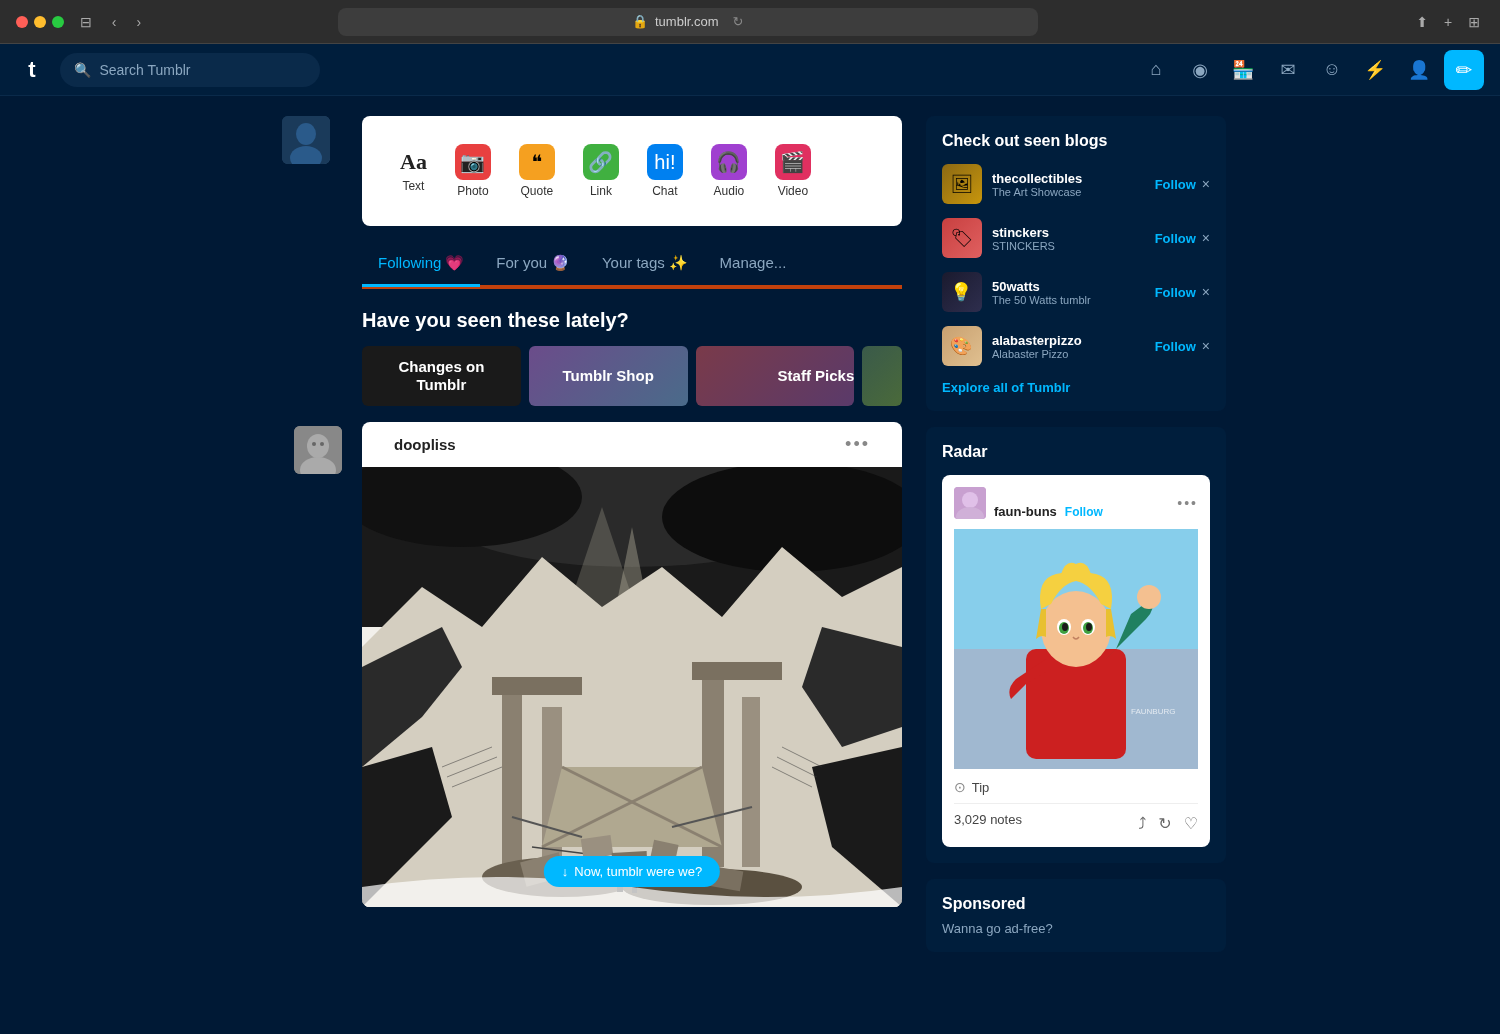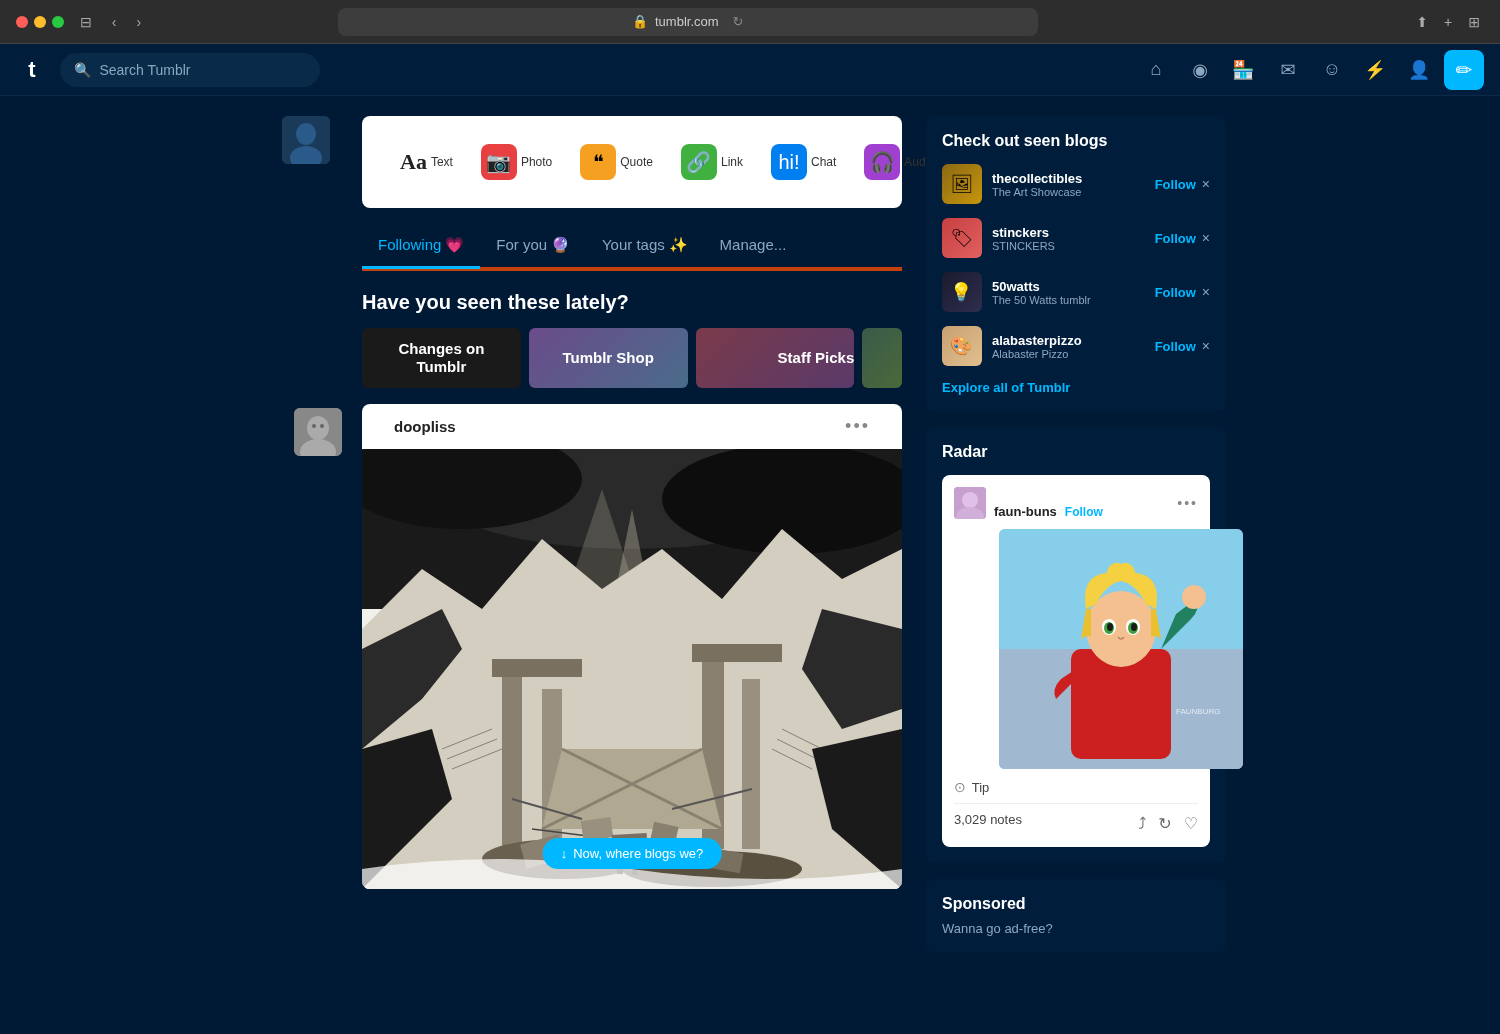--- a/index.html
+++ b/index.html
@@ -129,21 +129,21 @@
       padding: 20px 24px;
       margin-bottom: 16px;
     }
     .compose-options {
       display: flex;
       align-items: center;
       gap: 0;
     }
     .compose-option {
       display: flex;
-      flex-direction: row;
+      flex-direction: column;
       align-items: center;
       gap: 4px;
       padding: 8px 14px;
       cursor: pointer;
       border-radius: 6px;
     }
     .compose-icon { font-size: 28px; }
     .compose-label { font-size: 12px; color: #333; font-weight: 500; }
     .text-icon {
       font-size: 22px;
@@ -346,26 +346,25 @@
       overflow: hidden;
       display: flex; align-items: center; justify-content: center;
       font-size: 14px;
     }
     .radar-username { font-size: 13px; font-weight: 600; color: #222; }
     .radar-follow { color: #00b8ff; font-size: 12px; font-weight: 600; cursor: pointer; }
     .radar-menu { color: #888; font-size: 14px; cursor: pointer; letter-spacing: 2px; }
     .radar-image {
       width: 100%;
       height: 240px;
-      border-radius: 6px;
+      border-radius: 0;
       background: linear-gradient(135deg, #a0c8e0 0%, #7090b8 50%, #e05040 80%);
       margin-bottom: 10px;
       overflow: hidden;
       position: relative;
-      margin-left: 45px;
     }
 
     .radar-tip {
       display: flex;
       align-items: center;
       gap: 6px;
       margin-bottom: 8px;
     }
     .tip-icon { color: #888; font-size: 14px; }
     .tip-text { color: #444; font-size: 13px; font-weight: 500; }
@@ -584,21 +583,21 @@
 
             <rect x="220" y="370" width="30" height="20" fill="#9a9080" transform="rotate(-8,235,380)"></rect>
             <rect x="290" y="375" width="25" height="18" fill="#8a8070" transform="rotate(12,302,384)"></rect>
             <rect x="250" y="385" width="35" height="15" fill="#7a7060" transform="rotate(-3,267,392)"></rect>
 
             <path d="M0,420 Q135,400 270,420 Q405,440 540,420 L540,440 L0,440Z" fill="white" opacity="0.7"></path>
           </svg>
           
           <button class="scroll-to-top">
             <span>↓</span>
-            <span>Now, where blogs we?</span>
+            <span>Now, tumblr were we?</span>
           </button>
         </div>
       </div>
     </div>
   </div>
 
   <div class="right-sidebar">
 
     <div class="sidebar-section">
       <div class="sidebar-title">Check out seen blogs</div>

